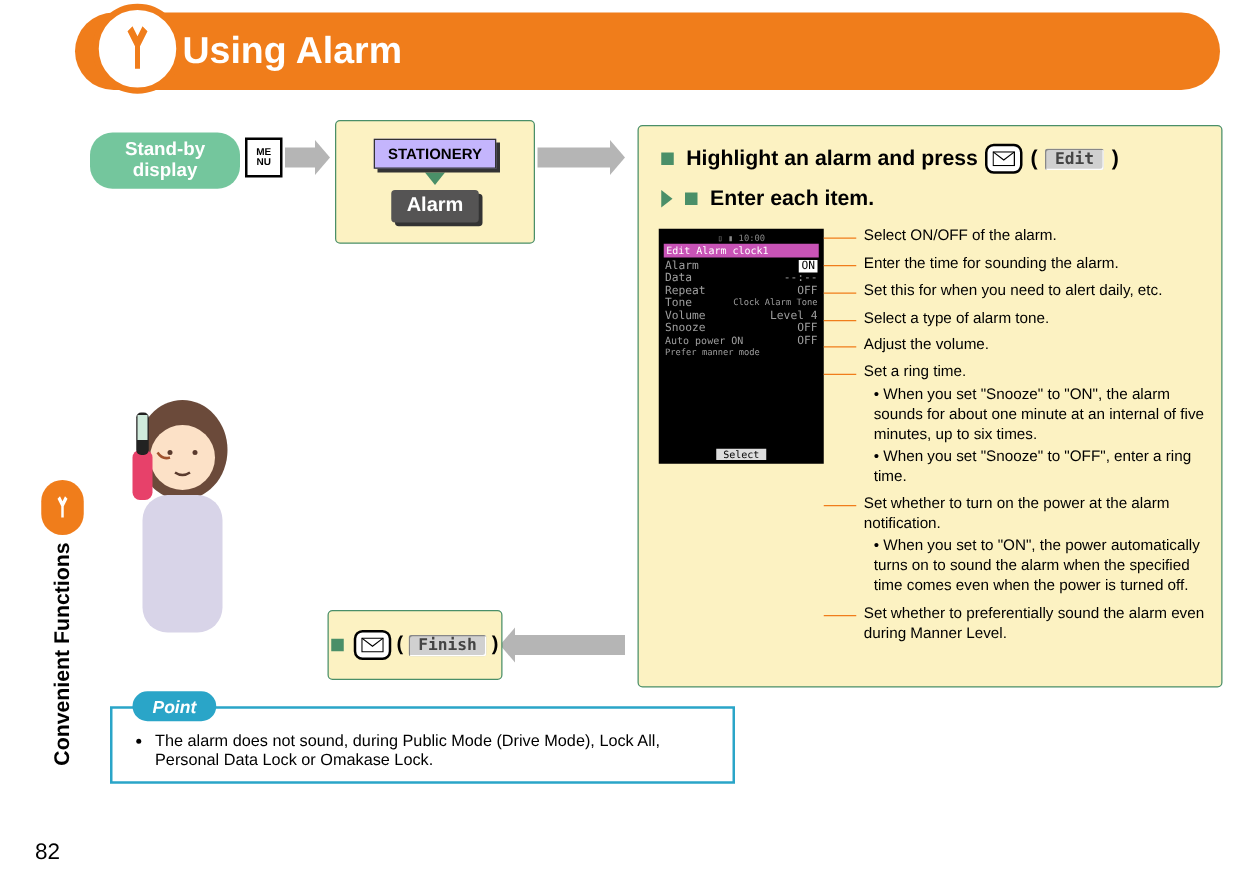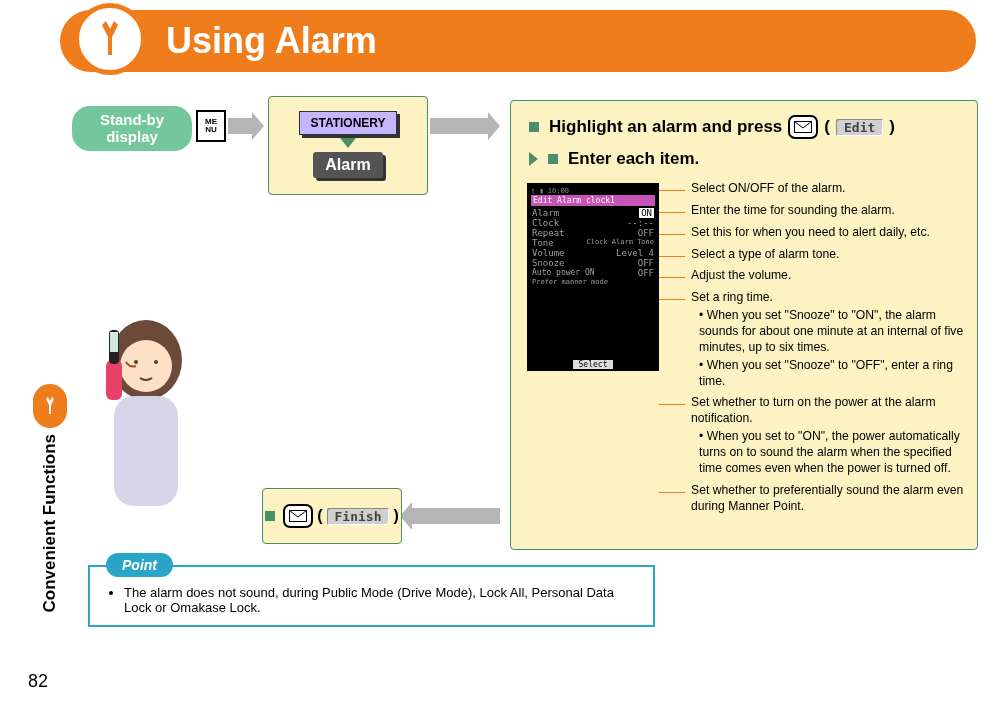--- a/index.html
+++ b/index.html
@@ -33,22 +33,21 @@
     background: #fff;
     border: 5px solid #f07d1b;
     border-radius: 50%;
     margin-left: 14px;
     margin-top: -4px;
     display: flex;
     align-items: center;
     justify-content: center;
   }
   .header-title {
-    margin-left: 20px;
-    font-size: 36px;
+    font-size: 30px;
     font-weight: bold;
   }
 
   
   .side-tab {
     position: absolute;
     left: 32px;
     bottom: 18px;
     width: 36px;
     height: 300px;
@@ -224,21 +223,21 @@
     display:flex;align-items:center;justify-content:center;gap:4px;font-weight:bold;
   }
 
   
   .illus{
     position:absolute; left:76px; top:300px; width:135px; height:230px;
   }
 
   
   .point-box{
-    position:absolute; left:88px; top:565px; width:567px;
+    position:absolute; left:88px; top:565px; width:500px;
     border:2px solid #2aa5c8; padding:18px 14px 10px; font-size:13px;
   }
   .point-badge{
     position:absolute; top:-14px; left:16px;
     background:#2aa5c8;color:#fff;font-style:italic;font-weight:bold;
     padding:4px 16px;border-radius:14px;font-size:14px;
   }
   .point-box li{list-style:disc;margin-left:14px;}
 </style>
 </head>
@@ -302,28 +301,28 @@
     <span class="grey-btn">Edit</span>
     <span>)</span>
   </div>
   <div class="section-title" style="margin-top:10px">
     <span class="right-triangle"></span>
     <span class="square"></span>
     <span>Enter each item.</span>
   </div>
 
   <div class="phone-shot">
-    <div style="font-size:7px;text-align:left;color:#888">▯ ▮ 10:00</div>
+    <div style="font-size:7px;text-align:center;color:#888">▯ ▮ 10:00</div>
     <div class="bar">Edit Alarm clock1</div>
     <div class="row">
         <span>Alarm</span>
         <span class="hl">ON</span>
       </div>
     <div class="row">
-        <span>Clock</span>
+        <span>Data</span>
         <span>--:--</span>
       </div>
     <div class="row">
         <span>Repeat</span>
         <span>OFF</span>
       </div>
     <div class="row">
         <span>Tone</span>
         <span style="font-size:7px">Clock Alarm Tone</span>
       </div>
@@ -354,21 +353,21 @@
     <div class="ci c5">Adjust the volume.</div>
     <div class="ci c6">
       <div>Set a ring time.</div>
       <div class="sub">• When you set "Snooze" to "ON", the alarm sounds for about one minute at an internal of five minutes, up to six times.</div>
       <div class="sub">• When you set "Snooze" to "OFF", enter a ring time.</div>
     </div>
     <div class="ci c7">
       <div>Set whether to turn on the power at the alarm notification.</div>
       <div class="sub">• When you set to "ON", the power automatically turns on to sound the alarm when the specified time comes even when the power is turned off.</div>
     </div>
-    <div class="ci c8">Set whether to preferentially sound the alarm even during Manner Point.</div>
+    <div class="ci c8">Set whether to preferentially sound the alarm even during Manner Level.</div>
   </div>
 </div>
 
 <div class="connector-h rev" style="left:410px;top:508px;width:90px;"></div>
 
 <div class="finish-box">
   <span class="square"></span>
   <span class="mail-key">
     <svg width="18" height="12" viewBox="0 0 18 12">
         <rect x="0.5" y="0.5" width="17" height="11" fill="none" stroke="#000"></rect>

